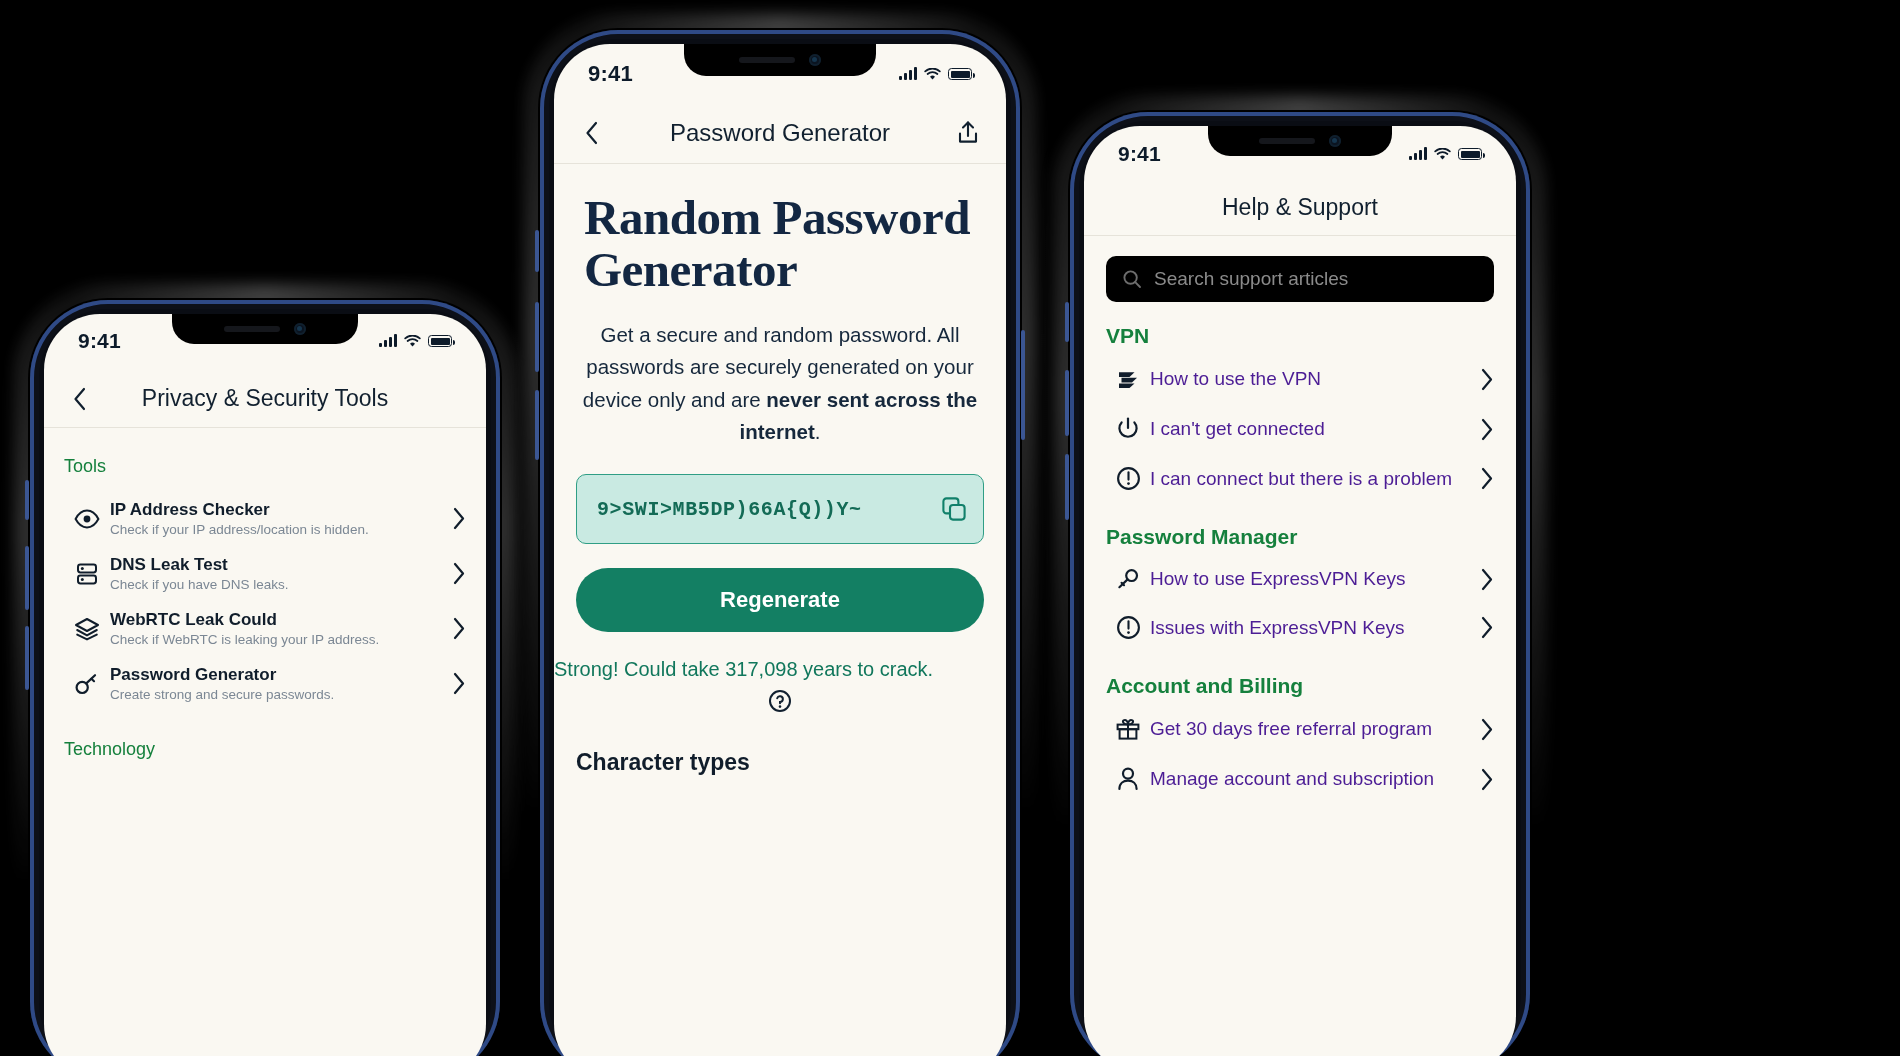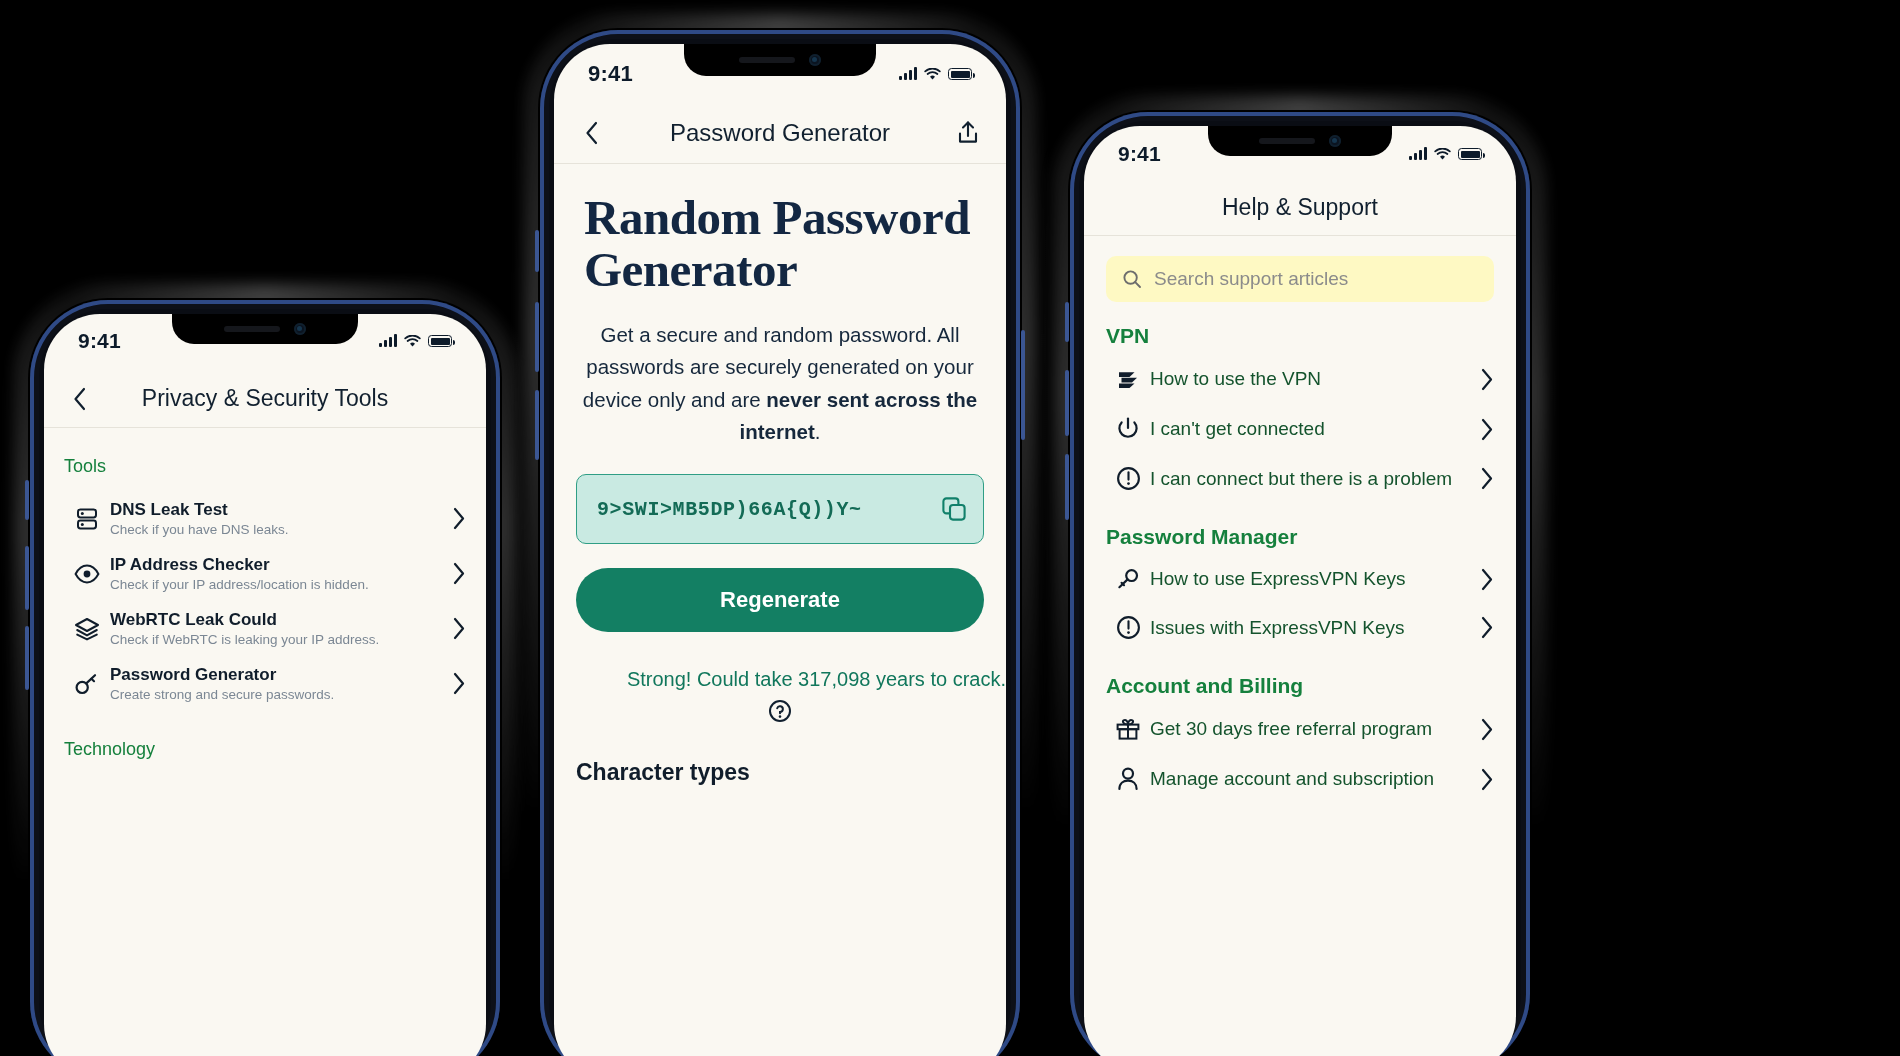--- a/index.html
+++ b/index.html
@@ -124,40 +124,40 @@
     flex:1; min-width:0; color:#136b56; font-weight:700;
     font-family:"Liberation Mono", monospace; font-size:20px; letter-spacing:.6px;
     white-space:nowrap; overflow:hidden;
   }
   .btn-regen {
     margin: 24px 22px 0 22px; height:64px; border-radius:34px;
     background:#137f63; color:#fff; font-size:22px; font-weight:700;
     display:flex; align-items:center; justify-content:center; border:none;
     font-family:"Liberation Sans", sans-serif; width:calc(100% - 44px);
   }
-  .strength { text-align:right; color:#11775c; font-size:20px; margin-top:36px; }
+  .strength { text-align:left; color:#11775c; font-size:20px; margin-top:26px; }
   .help-wrap { display:flex; justify-content:center; margin-top:8px; }
   .char-types { font-size:23px; font-weight:700; color:#101d2b; margin:36px 0 0 22px; }
 
   
   #p3 { left:1070px; top:112px; width:460px; height:960px; }
   #p3 .screen { left:14px; top:14px; right:14px; bottom:0px; border-radius:56px; }
   #p3 .notch { width:184px; height:30px; }
   #p3 .statusbar { padding:14px 34px 0 34px; font-size:21px; height:42px; }
   #p3 .navbar { height:56px; padding:0 0; margin-top:12px; }
   #p3 .nav-title { font-size:23px; }
   .searchbar {
-    margin:20px 22px 0 22px; height:46px; background:#fef9c3; border-radius:10px;
+    margin:20px 22px 0 22px; height:46px; background:#000000; border-radius:10px;
     display:flex; align-items:center; gap:12px; padding:0 16px;
   }
   .searchbar .ph { color:#8b8b8b; font-size:19px; }
   #p3 .section-label { font-size:21px; font-weight:700; margin:22px 0 6px 22px; }
   #p3 .row { padding:12px 22px; }
   #p3 .row-ico { width:44px; }
-  #p3 .row-title { font-size:19px; color:#14532d; }
+  #p3 .row-title { font-size:19px; color:#4c1d95; }
 </style>
 </head>
 <body>
 
 <div id="stage">
 
   <div class="phone" id="p1">
     <div class="glow"></div>
     <div class="body-outer"></div>
     <div class="side-btn" style="left:-5px; top:180px; height:40px;"></div>
@@ -195,46 +195,46 @@
         </div>
         <div class="nav-title">Privacy &amp; Security Tools</div>
         <div class="nav-side"></div>
       </div>
 
       <div class="list">
         <div class="section-label">Tools</div>
 
         <div class="row">
           <div class="row-ico">
+            <svg width="26" height="20" viewBox="0 0 26 20">
+              <path d="M1.6 10 C5 3.6 9 1.6 13 1.6 C17 1.6 21 3.6 24.4 10 C21 16.4 17 18.4 13 18.4 C9 18.4 5 16.4 1.6 10Z" stroke="#101d2b" stroke-width="2" fill="none"></path>
+              <circle cx="13" cy="10" r="3.4" fill="#101d2b"></circle>
+            </svg>
+          </div>
+          <div class="row-txt">
+            <div class="row-title">IP Address Checker</div>
+            <div class="row-sub">Check if your IP address/location is hidden.</div>
+          </div>
+          <svg class="chev" width="14" height="23" viewBox="0 0 14 23">
+            <path d="M3 2 L11 11.5 L3 21" stroke="#101d2b" stroke-width="2.2" fill="none" stroke-linecap="round" stroke-linejoin="round"></path>
+          </svg>
+        </div>
+
+        <div class="row">
+          <div class="row-ico">
             <svg width="22" height="24" viewBox="0 0 22 24">
               <rect x="2" y="2.5" width="18" height="8" rx="2.4" stroke="#101d2b" stroke-width="2" fill="none"></rect>
               <rect x="2" y="13.5" width="18" height="8" rx="2.4" stroke="#101d2b" stroke-width="2" fill="none"></rect>
               <circle cx="6.3" cy="6.5" r="1.5" fill="#101d2b"></circle>
               <circle cx="6.3" cy="17.5" r="1.5" fill="#101d2b"></circle>
             </svg>
           </div>
           <div class="row-txt">
             <div class="row-title">DNS Leak Test</div>
             <div class="row-sub">Check if you have DNS leaks.</div>
-          </div>
-          <svg class="chev" width="14" height="23" viewBox="0 0 14 23">
-            <path d="M3 2 L11 11.5 L3 21" stroke="#101d2b" stroke-width="2.2" fill="none" stroke-linecap="round" stroke-linejoin="round"></path>
-          </svg>
-        </div>
-
-        <div class="row">
-          <div class="row-ico">
-            <svg width="26" height="20" viewBox="0 0 26 20">
-              <path d="M1.6 10 C5 3.6 9 1.6 13 1.6 C17 1.6 21 3.6 24.4 10 C21 16.4 17 18.4 13 18.4 C9 18.4 5 16.4 1.6 10Z" stroke="#101d2b" stroke-width="2" fill="none"></path>
-              <circle cx="13" cy="10" r="3.4" fill="#101d2b"></circle>
-            </svg>
-          </div>
-          <div class="row-txt">
-            <div class="row-title">IP Address Checker</div>
-            <div class="row-sub">Check if your IP address/location is hidden.</div>
           </div>
           <svg class="chev" width="14" height="23" viewBox="0 0 14 23">
             <path d="M3 2 L11 11.5 L3 21" stroke="#101d2b" stroke-width="2.2" fill="none" stroke-linecap="round" stroke-linejoin="round"></path>
           </svg>
         </div>
 
         <div class="row">
           <div class="row-ico">
             <svg width="26" height="24" viewBox="0 0 26 24">
               <path d="M13 2 L24 8 L13 14 L2 8 Z" stroke="#101d2b" stroke-width="2" fill="none" stroke-linejoin="round"></path>

